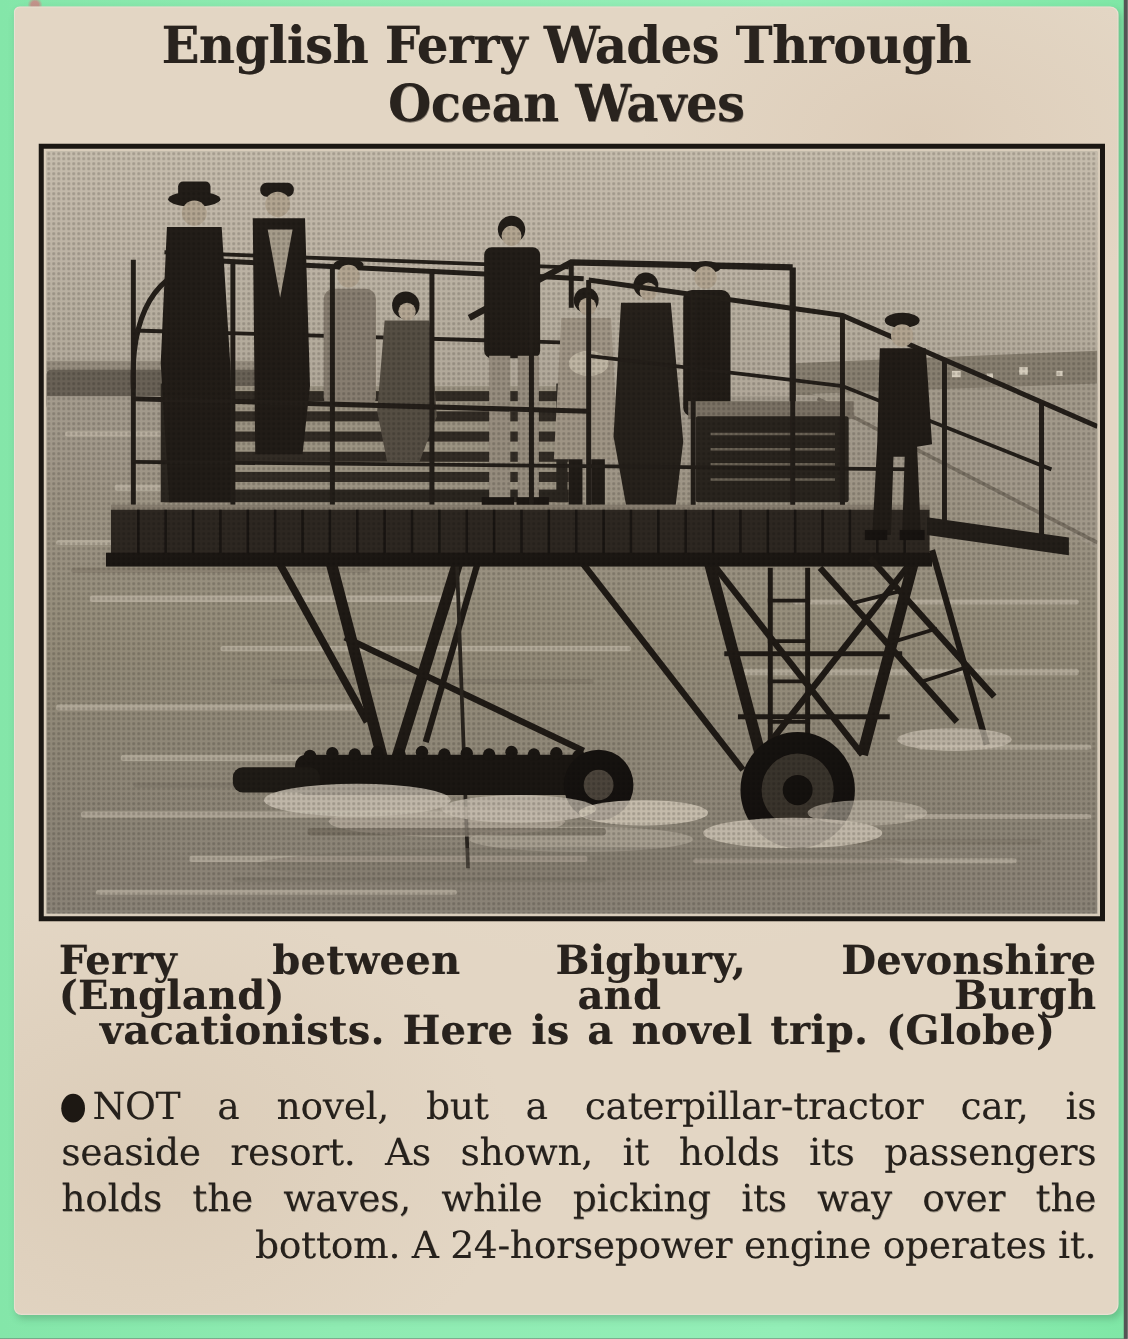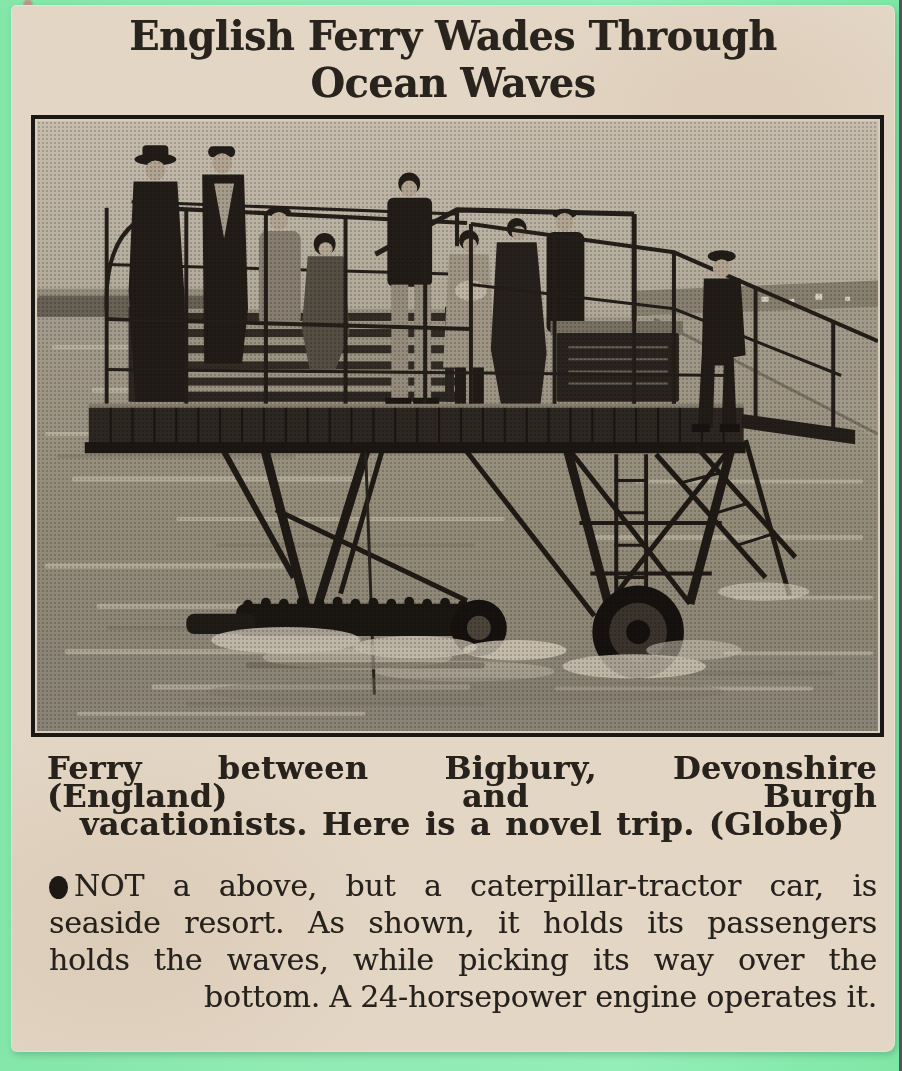--- a/index.html
+++ b/index.html
@@ -356,20 +356,20 @@
         <div class="halftone"></div>
       </div>
     </figure>
 
     <div class="caption">
       <div class="cap-line just">Ferry between Bigbury, Devonshire (England) and Burgh</div>
       <div class="cap-line center">vacationists. Here is a novel trip. (Globe)</div>
     </div>
 
     <div class="article">
-      <div class="body-line just"><span class="bullet"></span><span>NOT a above, but a caterpillar-tractor car, is</span></div>
+      <div class="body-line just"><span class="bullet"></span><span>NOT a novel, but a caterpillar-tractor car, is</span></div>
       <div class="body-line just">seaside resort. As shown, it holds its passengers</div>
       <div class="body-line just">holds the waves, while picking its way over the</div>
       <div class="body-line last">bottom. A 24-horsepower engine operates it.</div>
     </div>
 
   </div>
 </div>
 
 </body></html>

